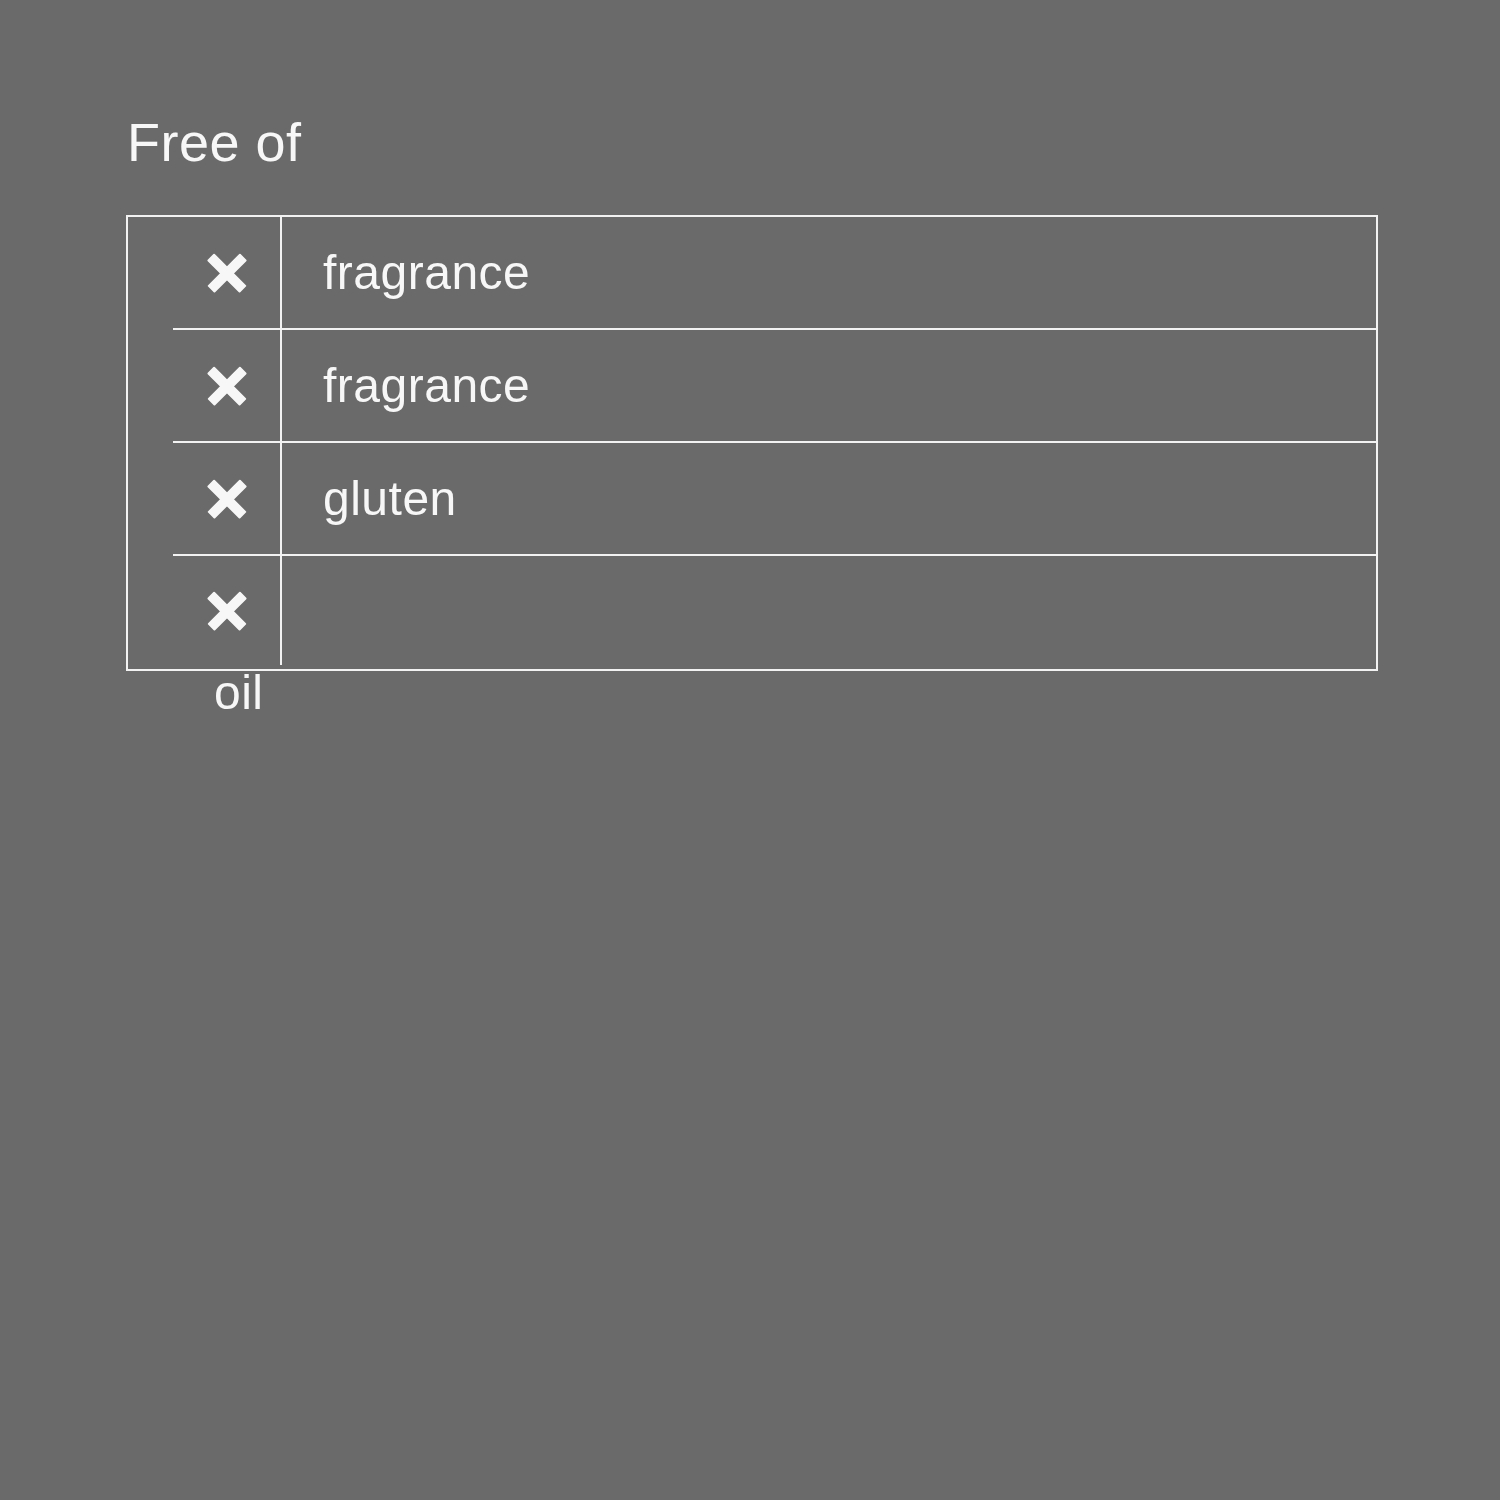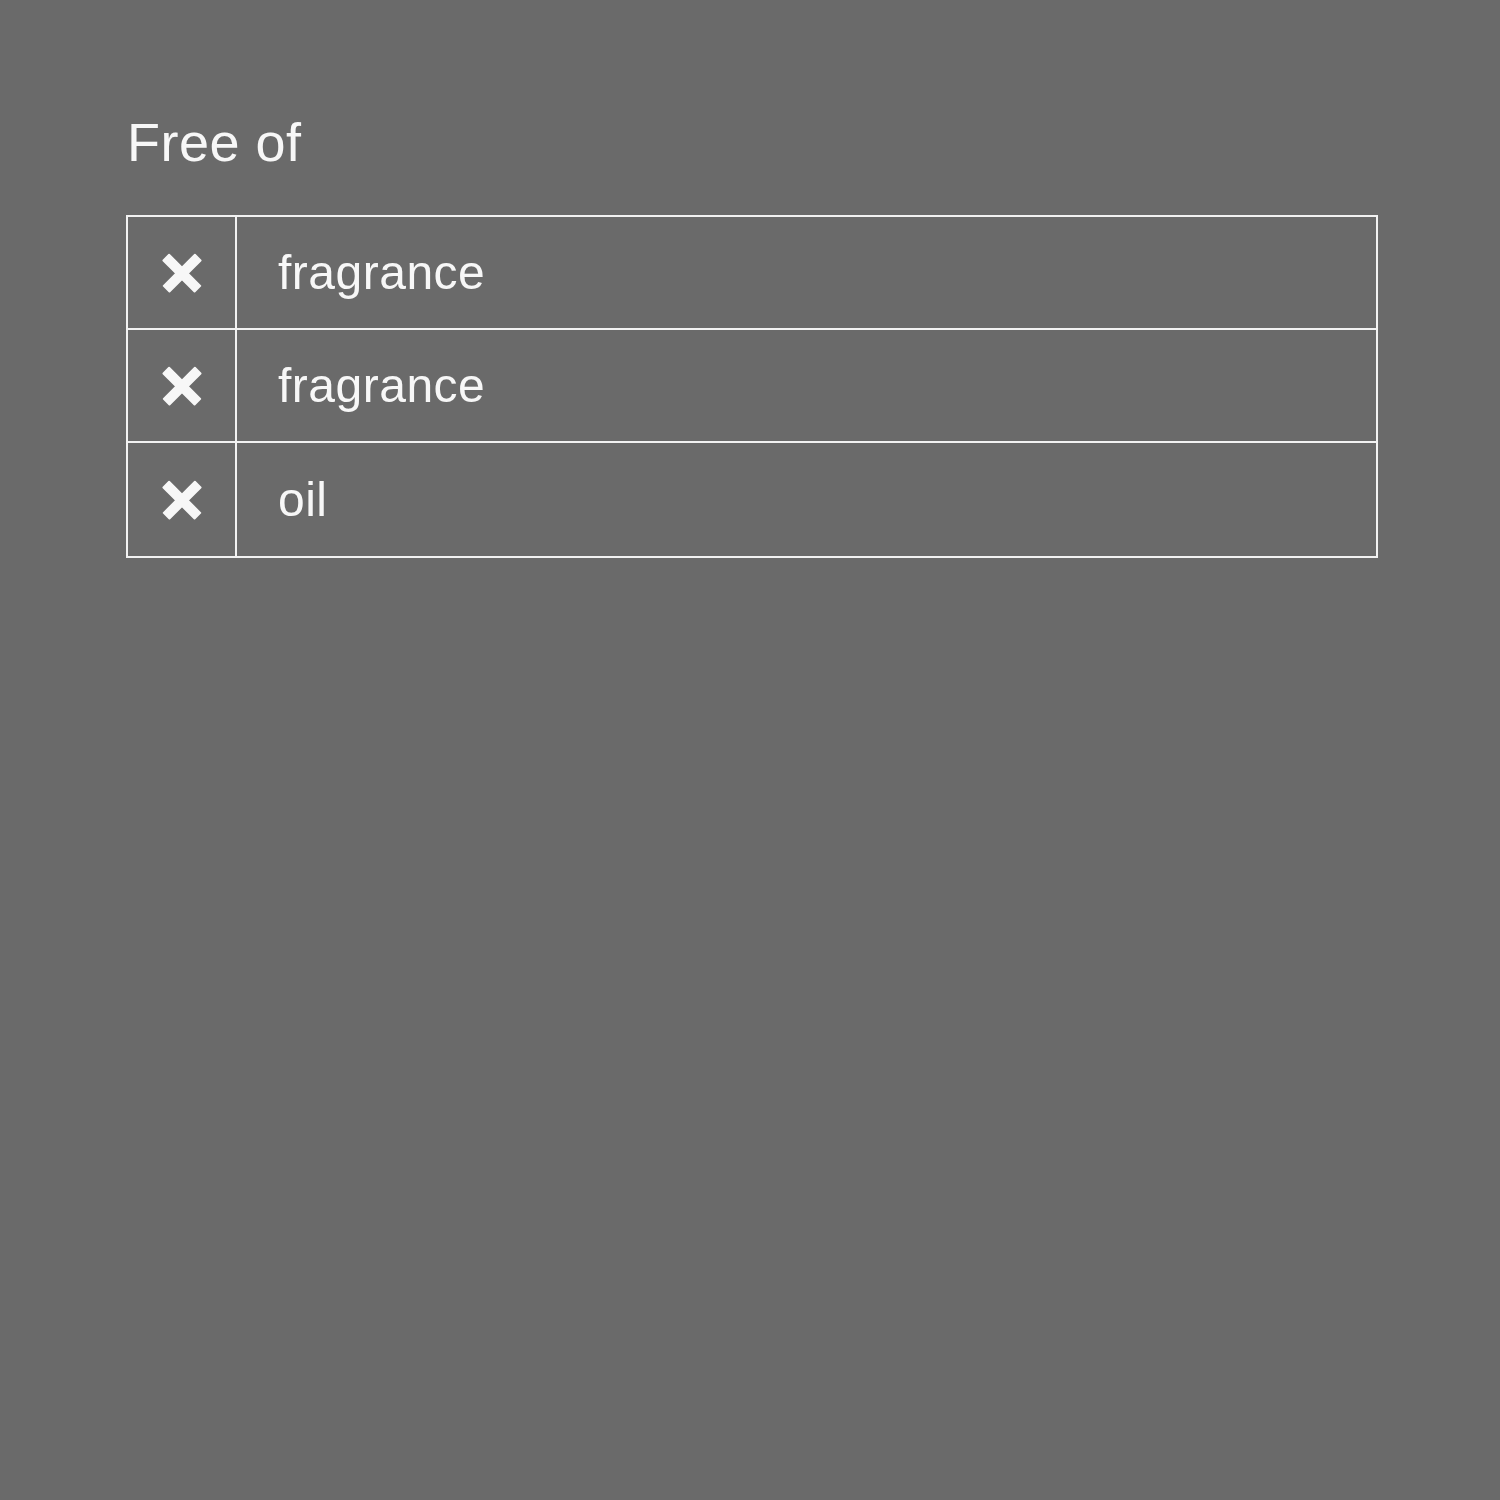--- a/index.html
+++ b/index.html
@@ -31,28 +31,29 @@
     letter-spacing: 0.5px;
     color: var(--text);
     line-height: 1.1;
   }
   .freeof-table {
     position: absolute;
     left: 126px;
     top: 215px;
     width: 1252px;
     border: 2px solid var(--border);
+    padding-left: 45px;
   }
   .row {
     display: flex;
     align-items: stretch;
     height: 113px;
     border-bottom: 2px solid var(--border);
   }
-  .row:last-child { border-bottom: none; }
+  .row:last-child { border-bottom: none; flex-direction: column; }
   .icon-cell {
     width: 109px;
     flex: 0 0 109px;
     border-right: 2px solid var(--border);
     display: flex;
     align-items: center;
     justify-content: center;
   }
   .label-cell {
     flex: 1 1 auto;
@@ -101,20 +102,26 @@
     </div>
 
     <div class="row">
       <div class="icon-cell">
         <span class="x-icon"></span>
       </div>
       <div class="label-cell">fragrance</div>
     </div>
 
 
+    <div class="row">
+      <div class="icon-cell">
+        <span class="x-icon"></span>
+      </div>
+      <div class="label-cell">gluten</div>
+    </div>
 
     <div class="row">
       <div class="icon-cell">
         <span class="x-icon"></span>
       </div>
       <div class="label-cell">oil</div>
     </div>
 
   </div>
 </div>

